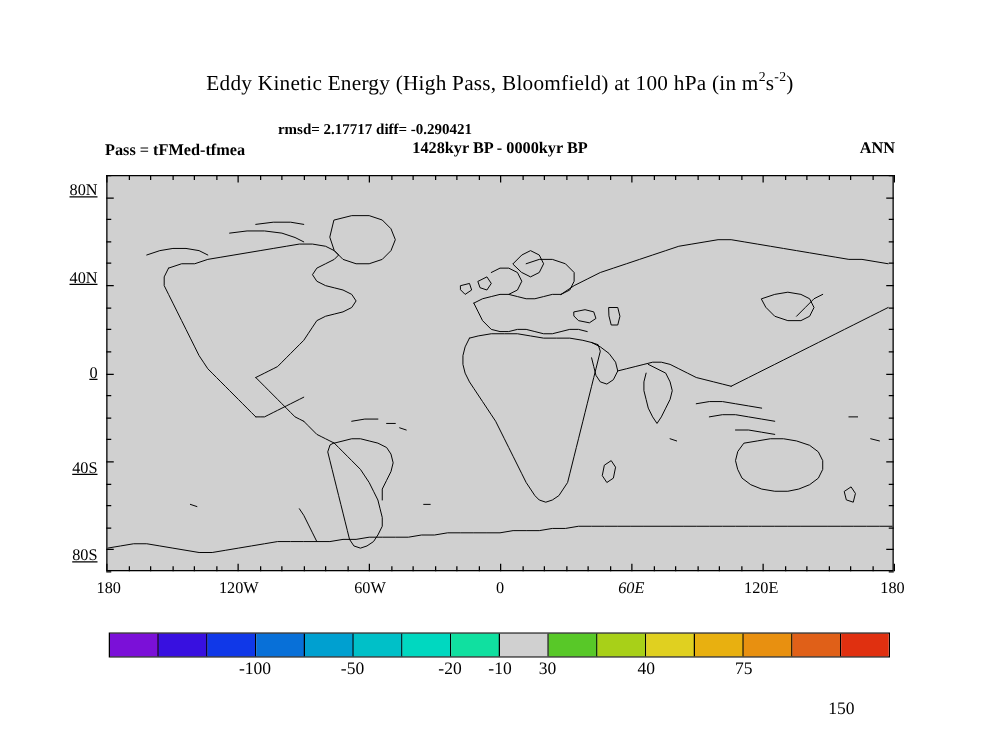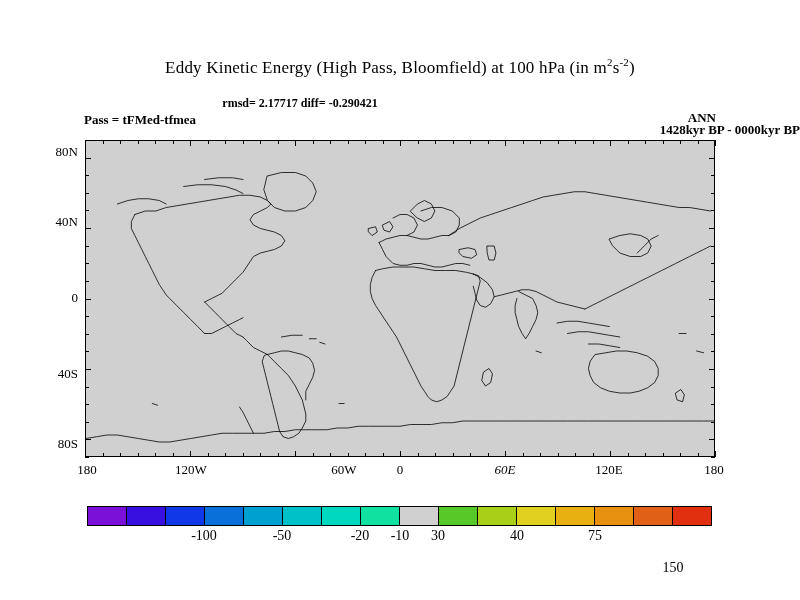--- a/index.html
+++ b/index.html
@@ -7,31 +7,31 @@
        font-family:"Liberation Serif","DejaVu Serif",serif;color:#000;}
 
   #title{position:absolute;left:0;top:56px;width:800px;text-align:center;
          font-size:17px;letter-spacing:.2px;white-space:nowrap;}
   #title sup{font-size:11px;vertical-align:super;}
 
   #rmsd{position:absolute;left:0;top:96px;width:600px;text-align:center;
         font-size:12px;font-weight:bold;}
 
   #expt{position:absolute;left:84px;top:112px;font-size:13px;font-weight:bold;}
-  #period{position:absolute;left:0;top:122px;width:800px;text-align:right;
+  #period{position:absolute;left:0;top:110px;width:800px;text-align:center;
           font-size:13px;font-weight:bold;}
   #season{position:absolute;right:84px;top:110px;font-size:13px;font-weight:bold;}
 
   
   #plot{position:absolute;left:85px;top:140px;width:630px;height:317px;
         background:#d0d0d0;border:1px solid #000;box-sizing:border-box;}
   #coast{position:absolute;left:0;top:0;width:100%;height:100%;display:block;}
 
   .ytick-label{position:absolute;right:722px;font-size:13px;
-               transform:translateY(-50%);white-space:nowrap;}
+               transform:translateY(-50%);white-space:nowrap;text-decoration:underline;}
   .xtick-label{position:absolute;top:462px;font-size:13px;
                transform:translateX(-50%);white-space:nowrap;}
 
   .tick{position:absolute;background:#000;}
   .tick.major-y{width:6px;height:1px;}
   .tick.minor-y{width:4px;height:1px;}
   .tick.major-x{width:1px;height:6px;}
   .tick.minor-x{width:1px;height:4px;}
 
   
@@ -130,21 +130,21 @@
 </div>
 
 <div class="ytick-label" style="top:152px;">80N</div>
 <div class="ytick-label" style="top:222px;">40N</div>
 <div class="ytick-label" style="top:298px;">0</div>
 <div class="ytick-label" style="top:374px;">40S</div>
 <div class="ytick-label" style="top:444px;">80S</div>
 
 <div class="xtick-label" style="left:87px;">180</div>
 <div class="xtick-label" style="left:191px;">120W</div>
-<div class="xtick-label" style="left:296px;margin-left:48px;">60W</div>
+<div class="xtick-label" style="left:296px;">60W</div>
 <div class="xtick-label" style="left:400px;">0</div>
 <div class="xtick-label" style="left:505px;font-style:italic;">60E</div>
 <div class="xtick-label" style="left:609px;">120E</div>
 <div class="xtick-label" style="left:714px;">180</div>
 
 <div id="ticks">
     <div class="tick major-x" style="left: 85px; top: 451px;"></div>
     <div class="tick major-x" style="left: 85px; top: 140px;"></div>
     <div class="tick minor-x" style="left: 102.5px; top: 453px;"></div>
     <div class="tick minor-x" style="left: 102.5px; top: 140px;"></div>

